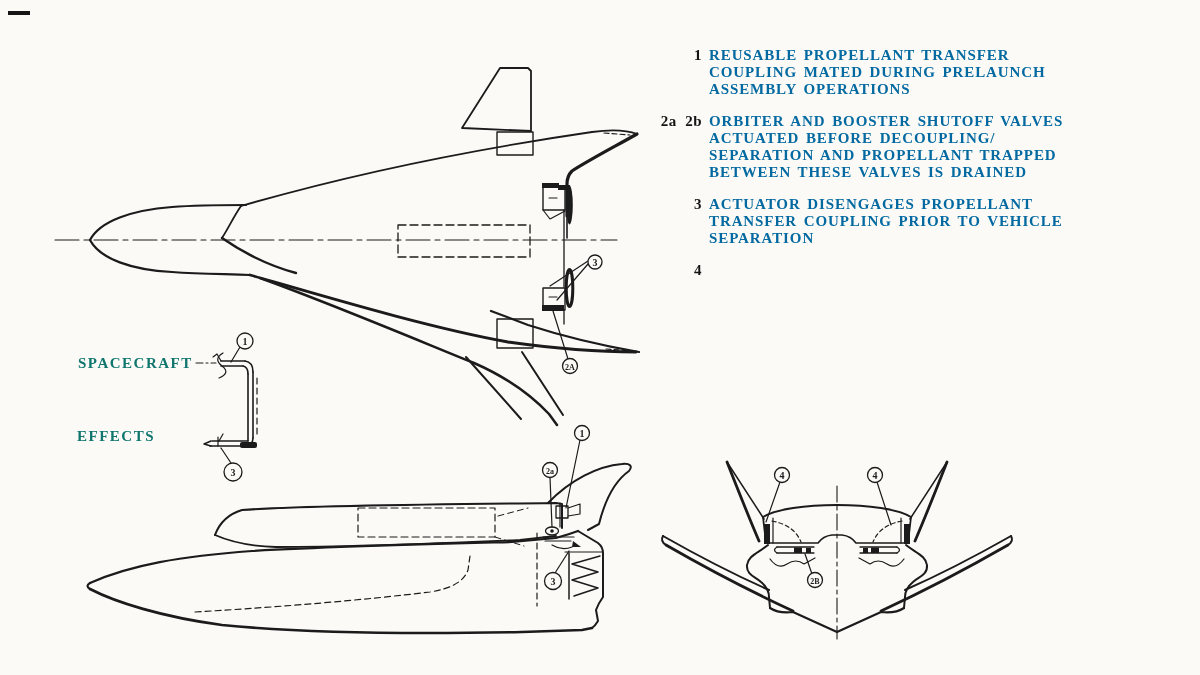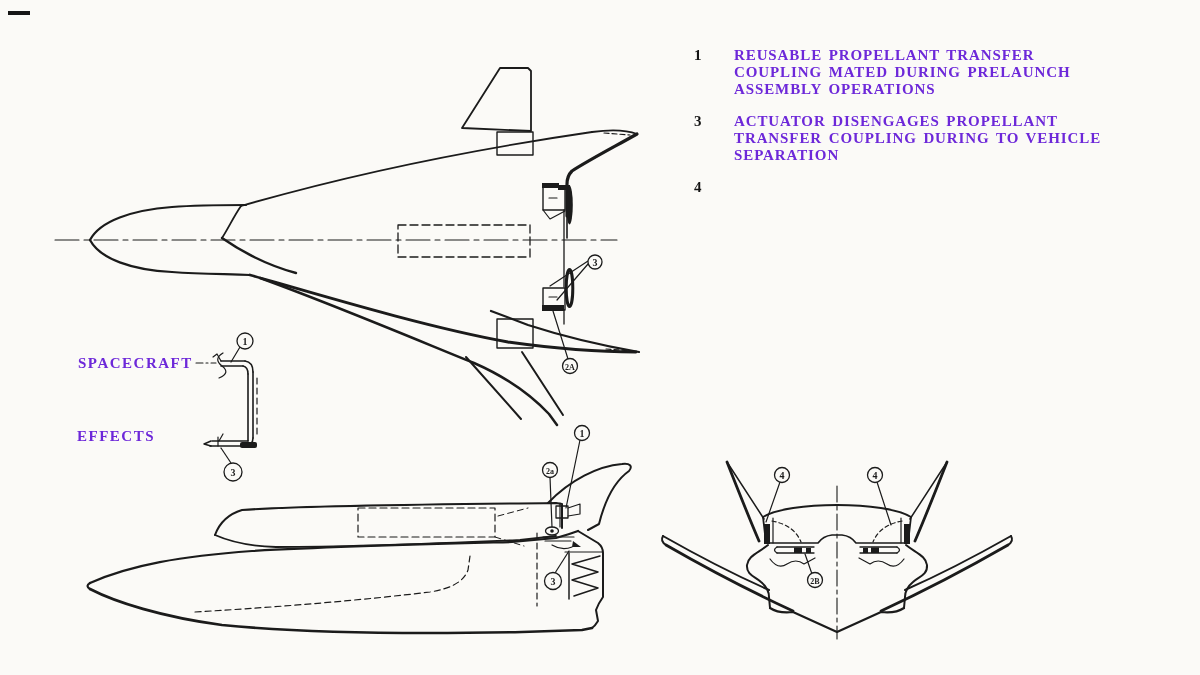--- a/index.html
+++ b/index.html
@@ -6,32 +6,32 @@
   body{
     width:1200px;height:675px;position:relative;overflow:hidden;
     background:#fbfaf7;
     font-family:"Liberation Serif","DejaVu Serif",serif;
     color:#1b1b1b;
   }
   .page{position:absolute;inset:0;}
   svg{position:absolute;left:0;top:0;}
   .vehicle-label{
     position:absolute;font-weight:bold;font-size:15px;letter-spacing:1.5px;
-    color:#6d28d9;white-space:pre;
+    color:#0f766e;white-space:pre;
   }
   .legend{position:absolute;left:640px;top:47px;width:530px;}
   .legend-row{display:flex;margin-bottom:15px;}
   .legend-num{
     flex:none;width:62px;text-align:right;white-space:pre;
     font-weight:bold;font-size:15px;line-height:17px;letter-spacing:0.5px;color:#141414;
   }
   .legend-text{
-    margin-left:32px;width:440px;white-space:pre-line;
+    margin-left:7px;width:440px;white-space:pre-line;
     font-weight:bold;font-size:15px;line-height:17px;letter-spacing:0.9px;word-spacing:2px;
-    color:#6d28d9;
+    color:#0369a1;
   }
   .artifact{position:absolute;background:#161616;}
 </style>
 </head>
 <body>
 
 <div class="page">
 
   <div class="artifact" style="left:8px;top:11px;width:22px;height:4px;"></div>
 
@@ -200,23 +200,30 @@
   <div class="vehicle-label" style="left:77px;top:428px;">EFFECTS</div>
 
   <div class="legend">
     <div class="legend-row">
       <div class="legend-num">1</div>
       <div class="legend-text">REUSABLE PROPELLANT TRANSFER
 COUPLING MATED DURING PRELAUNCH
 ASSEMBLY OPERATIONS</div>
     </div>
     <div class="legend-row">
+      <div class="legend-num">2a  2b</div>
+      <div class="legend-text">ORBITER AND BOOSTER SHUTOFF VALVES
+ACTUATED BEFORE DECOUPLING/
+SEPARATION AND PROPELLANT TRAPPED
+BETWEEN THESE VALVES IS DRAINED</div>
+    </div>
+    <div class="legend-row">
       <div class="legend-num">3</div>
       <div class="legend-text">ACTUATOR DISENGAGES PROPELLANT
-TRANSFER COUPLING DURING TO VEHICLE
+TRANSFER COUPLING PRIOR TO VEHICLE
 SEPARATION</div>
     </div>
     <div class="legend-row">
       <div class="legend-num">4</div>
     </div>
   </div>
 
 </div>
 
 </body></html>

